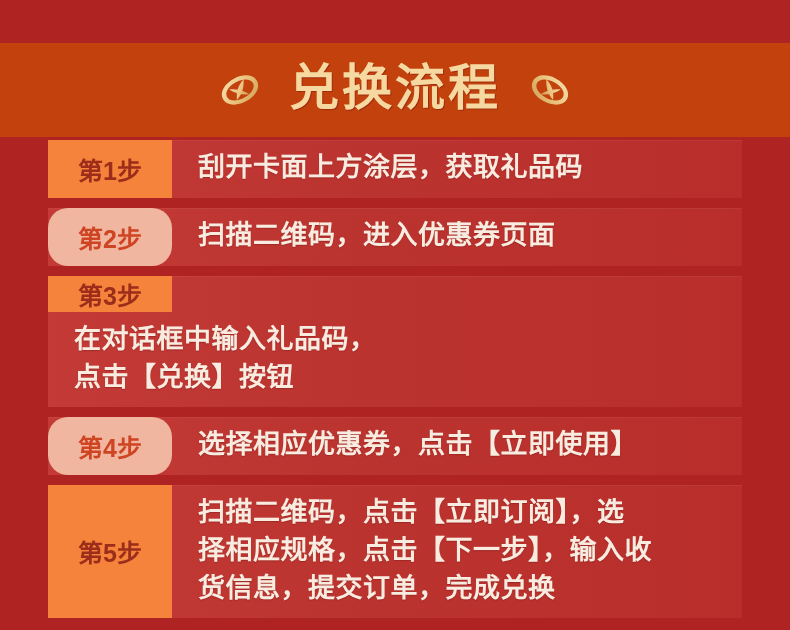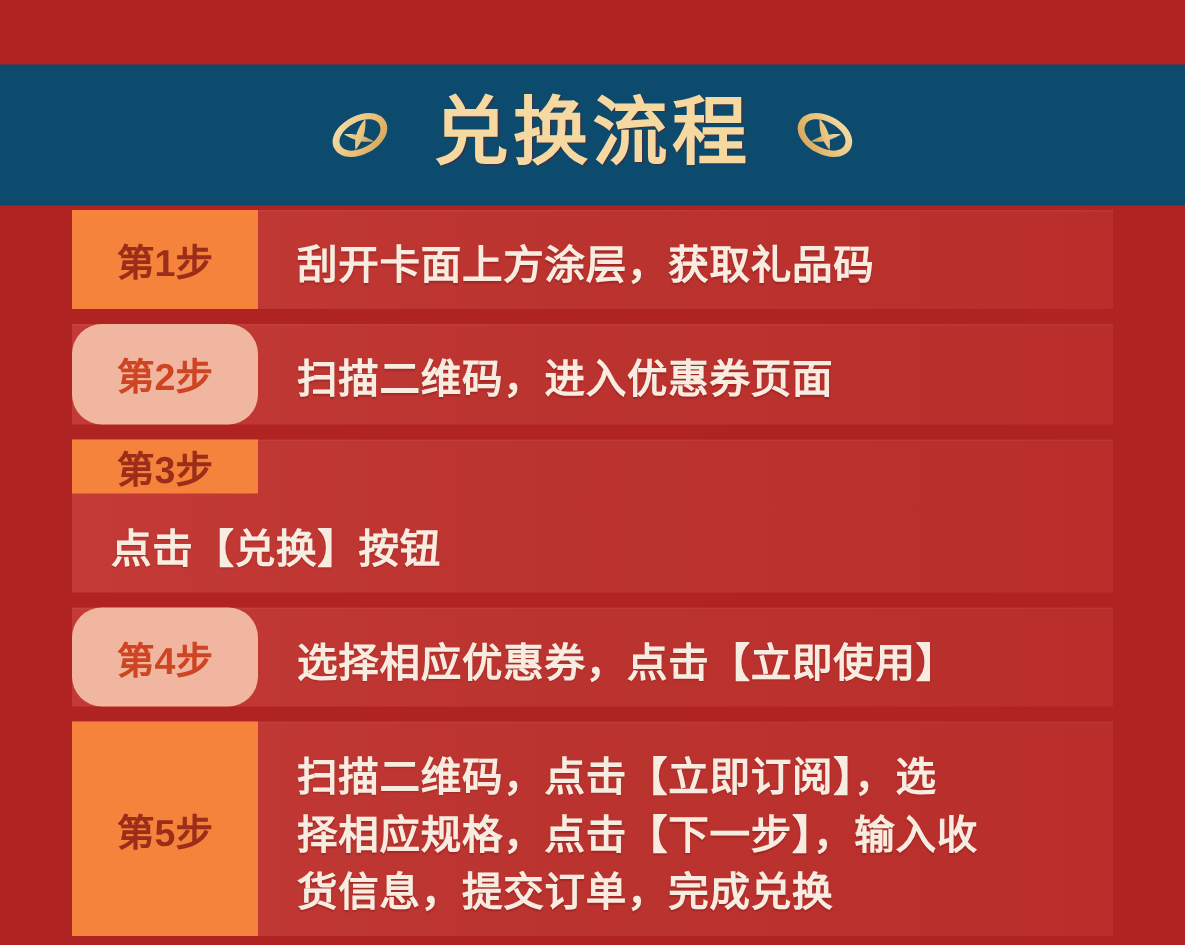--- a/index.html
+++ b/index.html
@@ -23,21 +23,21 @@
     box-sizing: border-box;
   }
 
   
   .header-band {
     position: absolute;
     left: 0;
     top: 43px;
     width: 790px;
     height: 94px;
-    background: #0c4a6e;
+    background: #c2410c;
     display: flex;
     align-items: center;
     justify-content: center;
     gap: 26px;
   }
   .title-text {
     font-size: 50px;
     line-height: 1;
     font-weight: bold;
     color: #f6d9a0;
@@ -86,21 +86,21 @@
   .step-badge.pink {
     background: #f0b6a0;
     color: #cf4423;
     border-radius: 20px;
   }
   .step-text {
     flex: 1 1 auto;
     display: flex;
     flex-direction: column;
     justify-content: flex-start;
-    padding: 18px 14px 10px 26px;
+    padding: 8px 14px 10px 26px;
     color: #f8ece0;
     font-size: 27px;
     font-weight: bold;
     line-height: 1.42;
     letter-spacing: 0.5px;
     text-shadow: 0 1px 1px rgba(110,20,20,0.35);
     box-sizing: border-box;
   }
   .step-text .line { white-space: pre; }
 
@@ -159,20 +159,21 @@
     <div class="step-row h-2">
       <div class="step-badge pink">第2步</div>
       <div class="step-text">
         <span class="line">扫描二维码，进入优惠券页面</span>
       </div>
     </div>
 
     <div class="step-row h-3">
       <div class="step-badge orange">第3步</div>
       <div class="step-text">
+        <span class="line">在对话框中输入礼品码，</span>
         <span class="line">点击【兑换】按钮</span>
       </div>
     </div>
 
     <div class="step-row h-4">
       <div class="step-badge pink">第4步</div>
       <div class="step-text">
         <span class="line">选择相应优惠券，点击【立即使用】</span>
       </div>
     </div>

